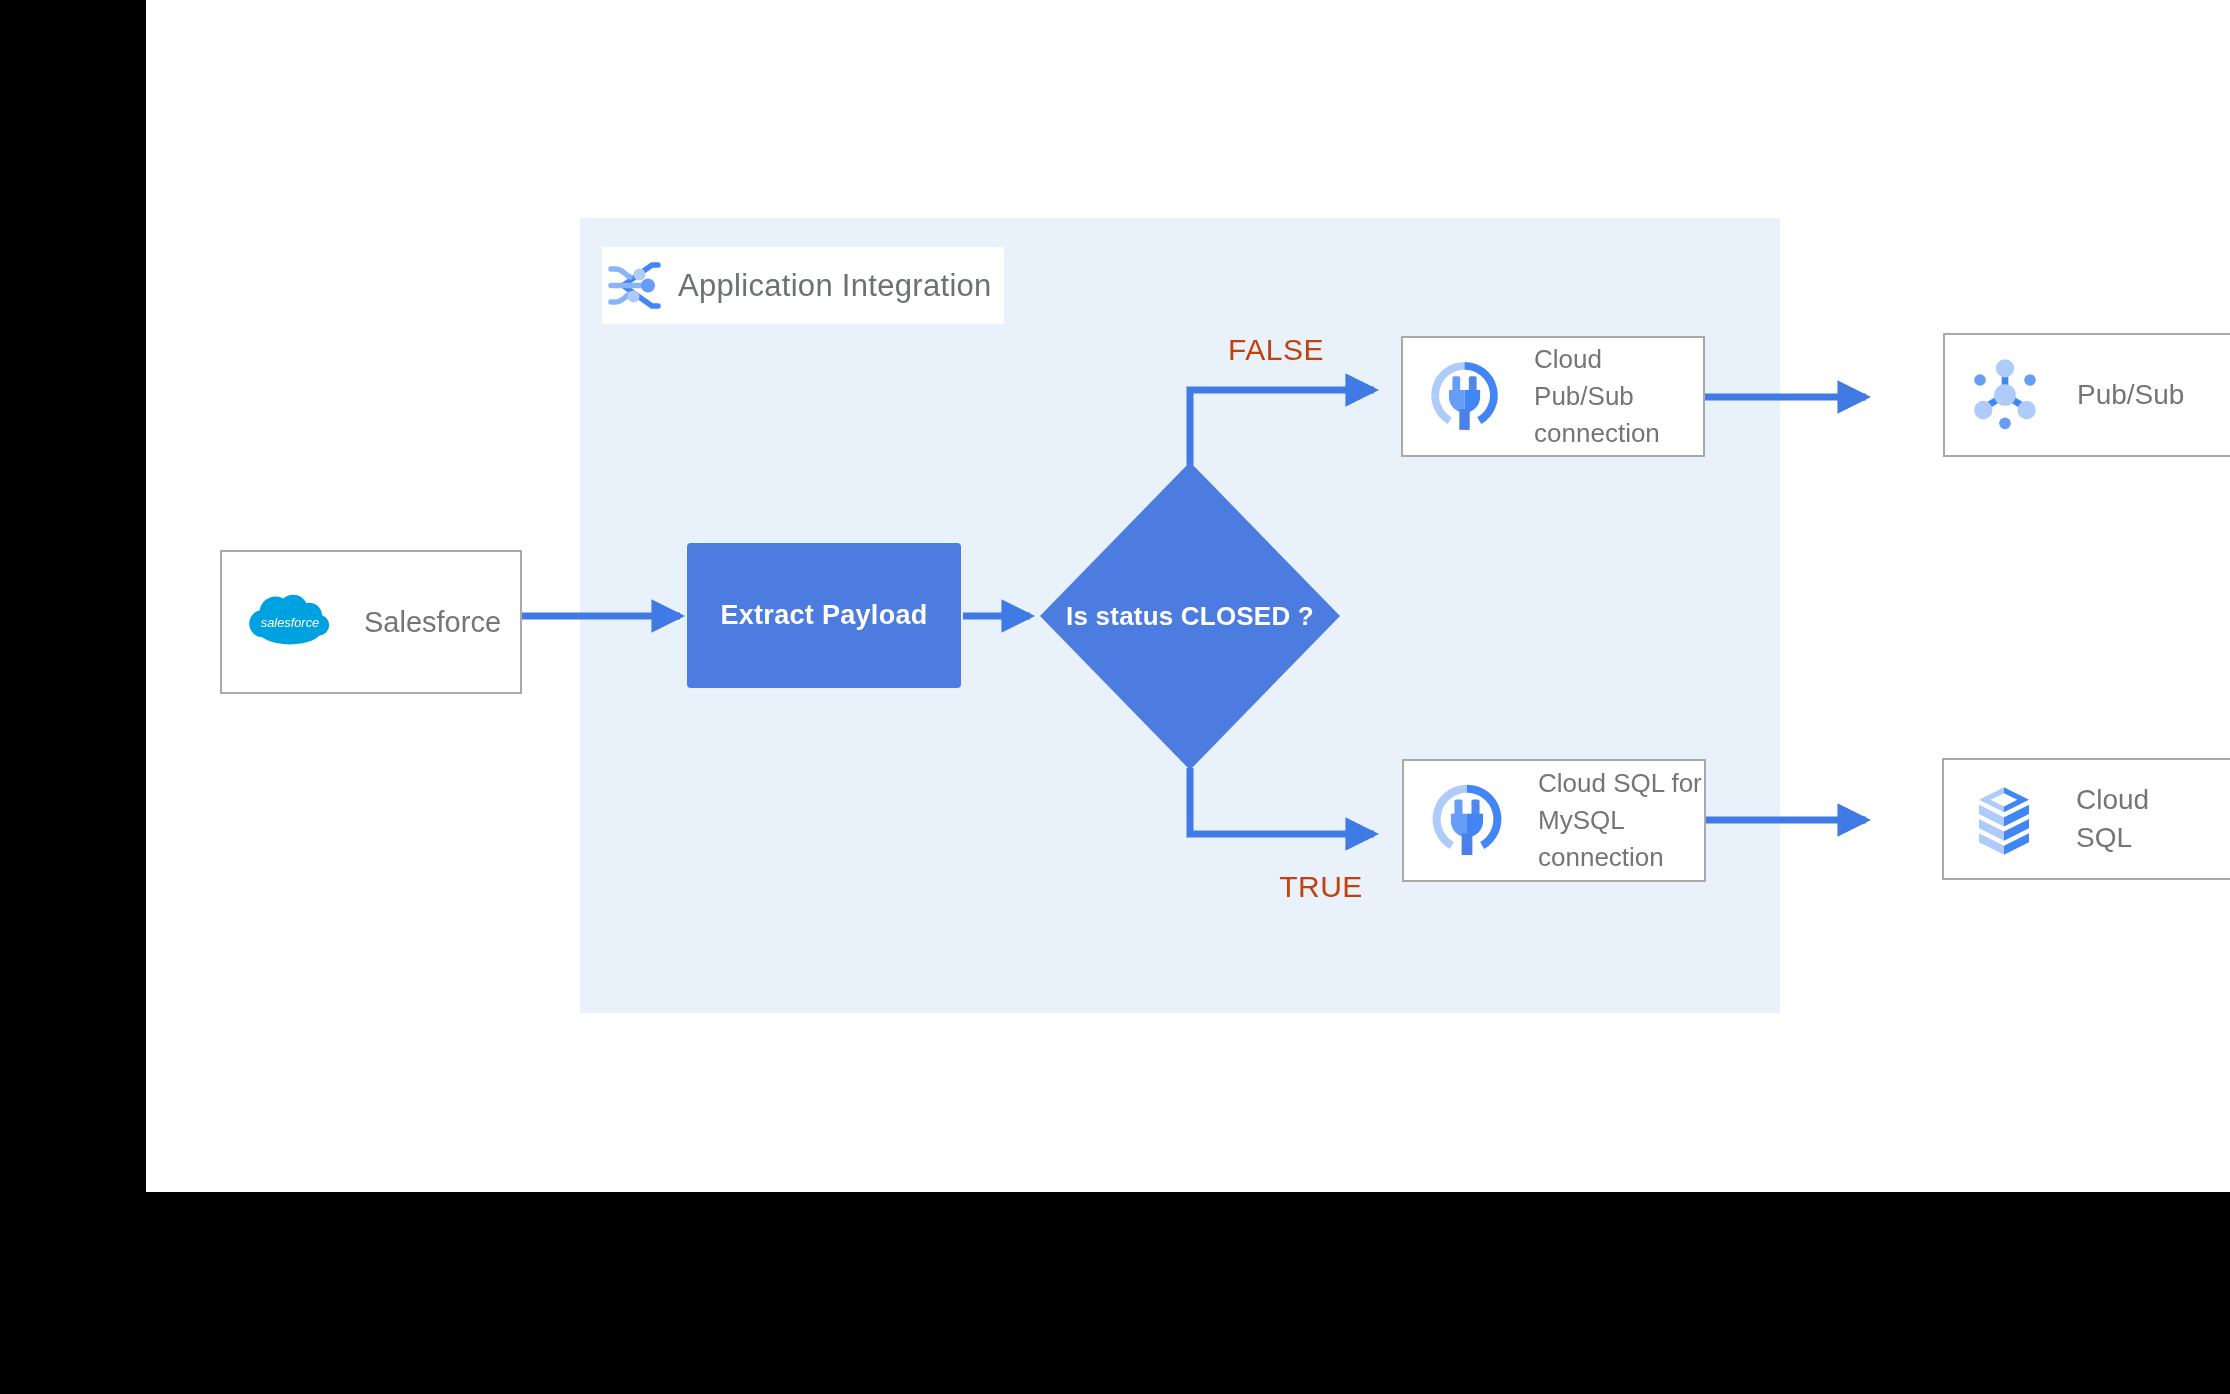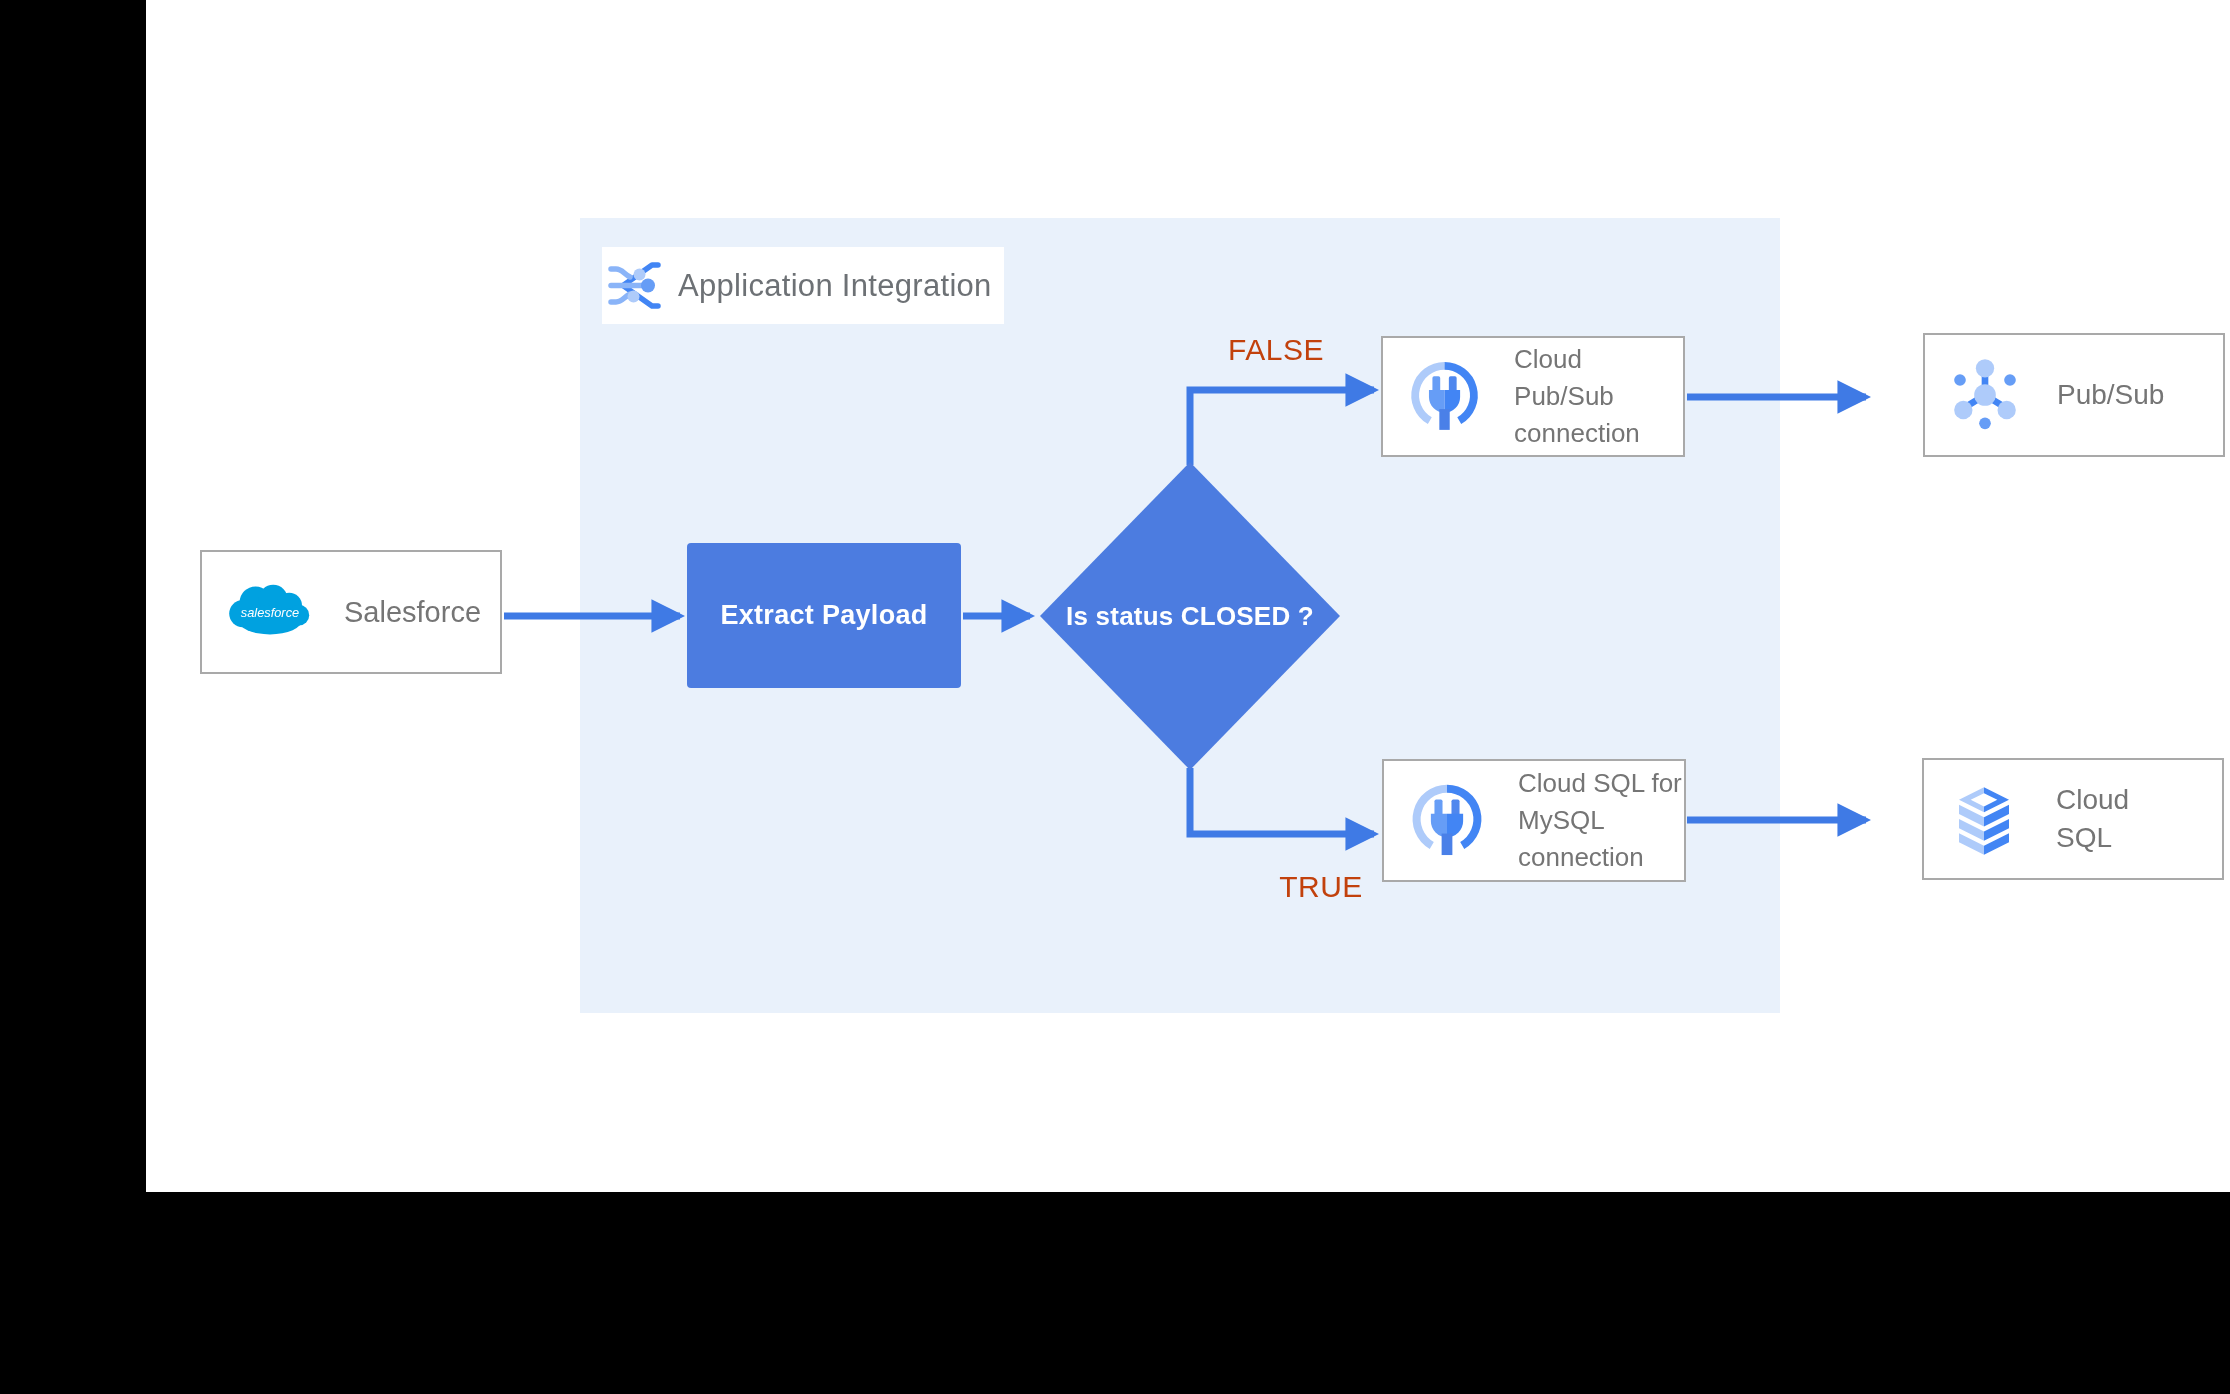--- a/index.html
+++ b/index.html
@@ -5,33 +5,33 @@
   html,body{margin:0;padding:0;background:#000;}
   .stage{position:relative;width:2230px;height:1394px;background:#000;overflow:hidden;
          font-family:"Liberation Sans", sans-serif;}
   .canvas{position:absolute;left:146px;top:0;width:2084px;height:1192px;background:#ffffff;}
   .abs{position:absolute;}
   .panel{left:434px;top:218px;width:1200px;height:795px;background:#e9f1fb;}
   .app-label{left:456px;top:247px;width:402px;height:77px;background:#ffffff;
              display:flex;align-items:center;padding-left:6px;box-sizing:border-box;gap:14px;}
   .app-label span{font-size:31px;color:#6d7175;letter-spacing:0.3px;white-space:nowrap;}
   .node{background:#ffffff;border:2px solid #a9a9a9;box-sizing:border-box;
-        display:flex;align-items:center;}
+        display:flex;align-items:center;margin-left:20px;}
   .node-label{color:#757575;white-space:pre-line;}
   .blue-rect{left:541px;top:543px;width:274px;height:145px;background:#4c7ce0;border-radius:4px;
              display:flex;align-items:center;justify-content:center;}
   .blue-rect span{color:#fff;font-size:27px;font-weight:bold;letter-spacing:0.3px;}
   .diamond-wrap{left:894px;top:462px;width:300px;height:308px;}
   .diamond-wrap svg{position:absolute;left:0;top:0;}
   .diamond-wrap .dlabel{position:absolute;left:0;top:0;width:100%;height:100%;
        display:flex;align-items:center;justify-content:center;color:#fff;
        font-size:26px;font-weight:bold;letter-spacing:0.2px;}
   .edge-label{color:#c2410c;font-size:30px;transform:translate(-50%,-50%);letter-spacing:0.5px;}
   .edges{position:absolute;left:0;top:0;pointer-events:none;}
-  .sf-box{left:54px;top:550px;width:302px;height:124px;gap:26px;padding-left:20px;}
+  .sf-box{left:54px;top:550px;width:302px;height:144px;gap:26px;padding-left:20px;}
   .sf-box .node-label{font-size:29px;}
   .conn-box{width:304px;display:flex;gap:28px;padding-left:20px;}
   .conn-box .node-label{font-size:26px;line-height:1.42;}
   .pubsub-conn{left:1235px;top:336px;height:121px;}
   .sql-conn{left:1236px;top:759px;height:123px;}
   .target-box{width:302px;gap:32px;padding-left:20px;}
   .target-box .node-label{font-size:28px;line-height:1.35;}
   .pubsub-box{left:1777px;top:333px;height:124px;}
   .sql-box{left:1776px;top:758px;height:122px;}
 </style>

